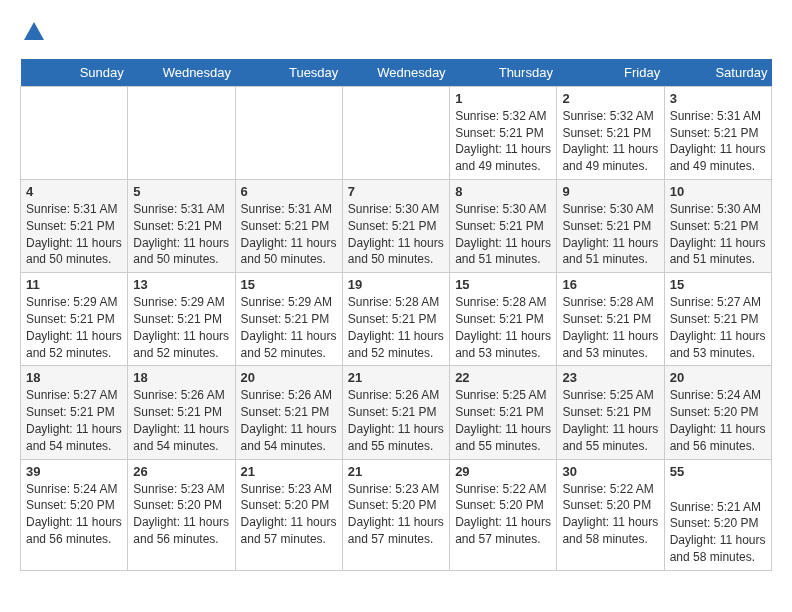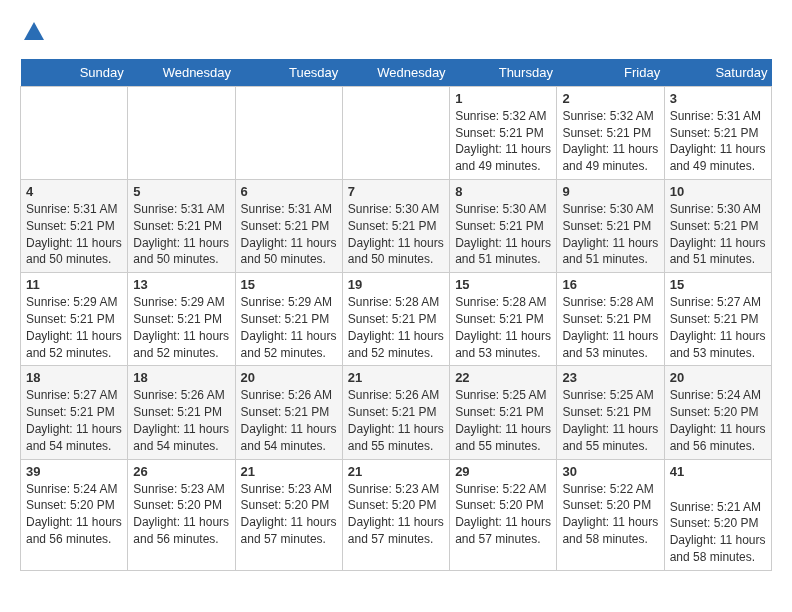--- a/index.html
+++ b/index.html
@@ -340,21 +340,21 @@
 and 57 minutes.</div>
         </td>
         <td>
           <div class="day-number">30</div>
           <div class="day-info" style="white-space: pre-line;">Sunrise: 5:22 AM
 Sunset: 5:20 PM
 Daylight: 11 hours
 and 58 minutes.</div>
         </td>
         <td>
-          <div class="day-number">41</div>
+          <div class="day-number">55</div>
           <div class="day-info" style="white-space: pre-line; margin-top: 20px;">Sunrise: 5:21 AM
 Sunset: 5:20 PM
 Daylight: 11 hours
 and 58 minutes.</div>
         </td>
       </tr>
     </tbody>
 </table>
 
 </body></html>

